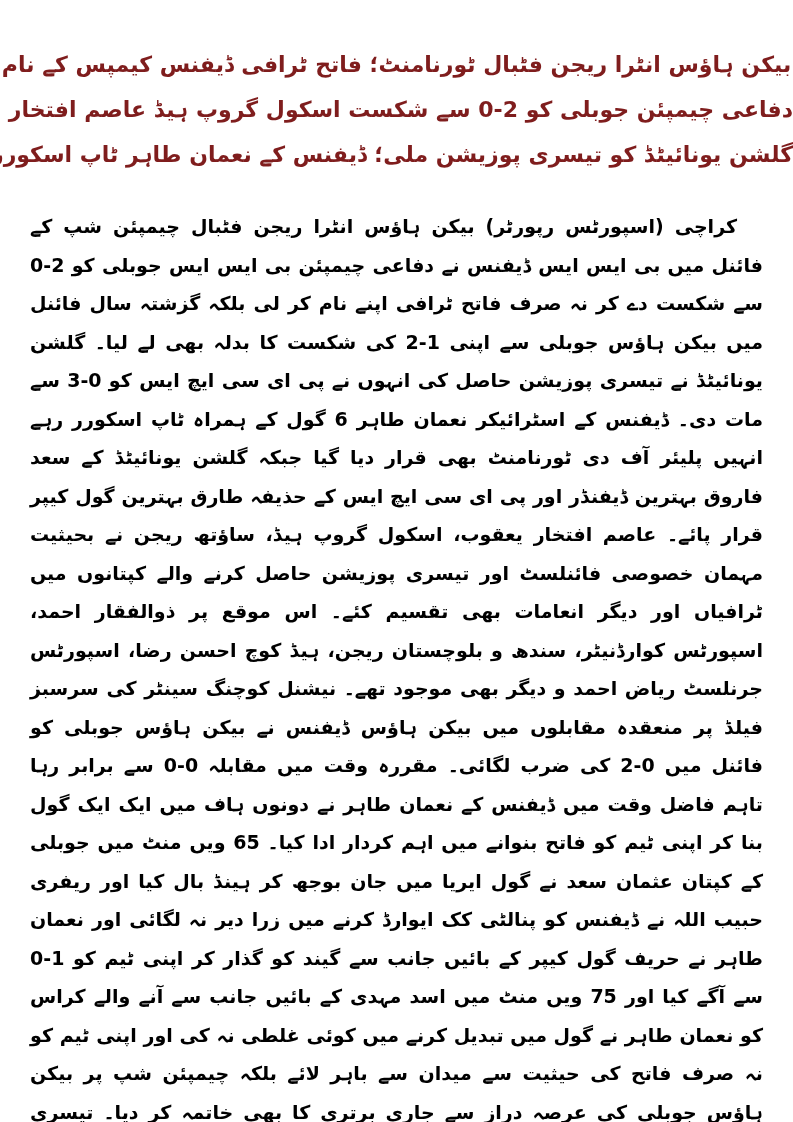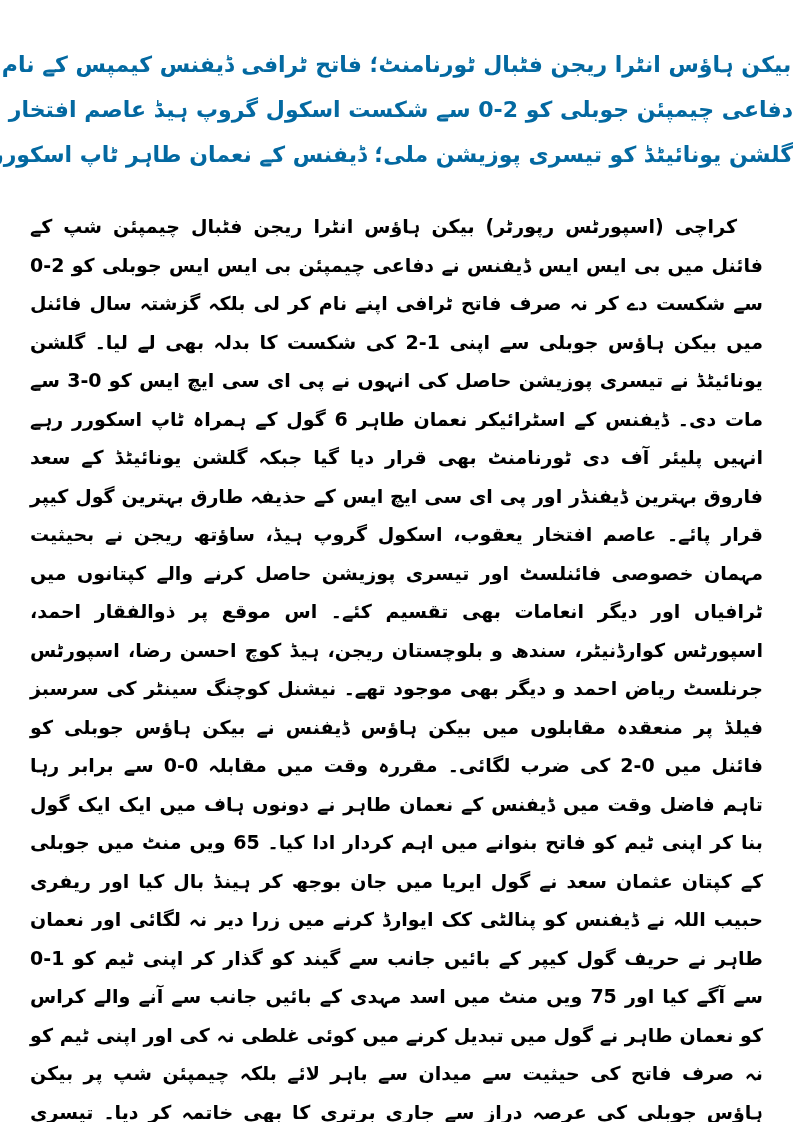--- a/index.html
+++ b/index.html
@@ -7,21 +7,21 @@
     position: relative;
     width: 793px;
     height: 1122px;
     background: #ffffff;
     overflow: hidden;
     font-family: "DejaVu Sans", sans-serif;
   }
   .headline {
     direction: rtl;
     text-align: center;
-    color: #0369a1;
+    color: #7f1d1d;
     font-weight: bold;
     padding-top: 42px;
   }
   .headline .h-line {
     font-size: 22px;
     line-height: 45px;
     white-space: nowrap;
   }
   .body-text {
     direction: rtl;

